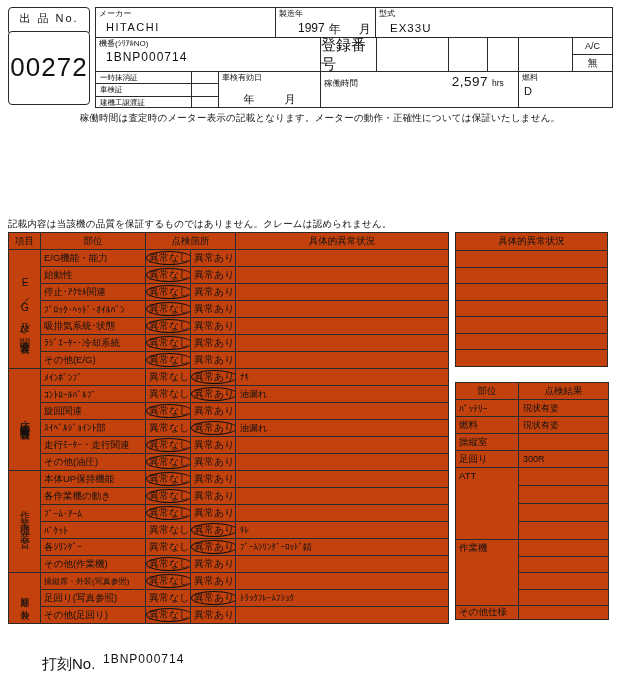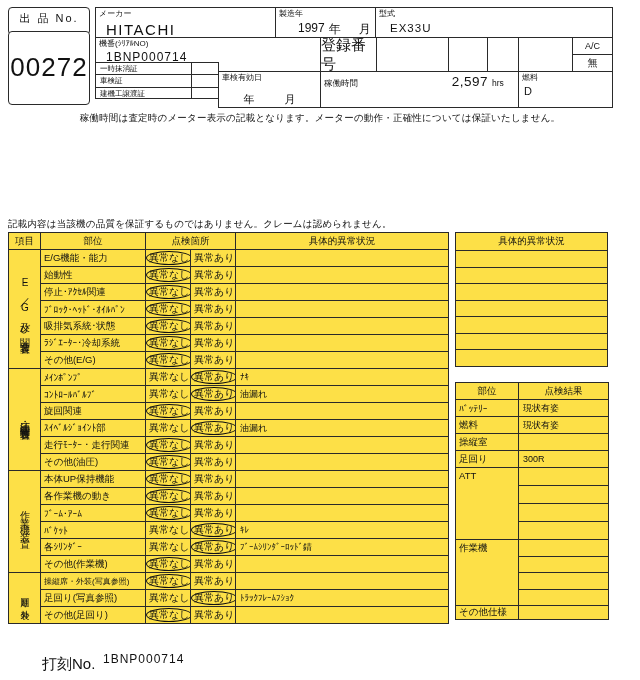--- a/index.html
+++ b/index.html
@@ -10,42 +10,42 @@
   }
   .abs { position:absolute; box-sizing:border-box; }
   .rounded { border-radius:4px; }
   .tinylbl { display:block; font-size:8px; line-height:10px; padding:1px 0 0 3px; }
   .center { text-align:center; }
 
   
   .hcell { position:absolute; box-sizing:border-box; border:1px solid #2a2a2a; background:#fff; overflow:hidden; }
   .exhibit-label { font-size:11px; line-height:20px; text-align:center; letter-spacing:2px; }
   .exhibit-value { font-size:26px; letter-spacing:1px; text-align:center; line-height:70px; }
-  .maker-val { font-size:15px; letter-spacing:1.5px; padding:2px 0 0 10px; }
+  .maker-val { font-size:11px; letter-spacing:1.5px; padding:2px 0 0 10px; }
   .year-row { display:flex; font-size:12px; padding:2px 0 0 22px; }
   .model-val { font-size:11.5px; letter-spacing:1px; padding:3px 0 0 14px; }
   .serial-val { font-size:12px; letter-spacing:1px; padding:1px 0 0 10px; }
   .reg-lbl { font-size:15px; display:flex; align-items:center; justify-content:center; height:100%; }
   .ac-top { font-size:9px; text-align:center; line-height:16px; border-bottom:1px solid #2a2a2a; height:17px; box-sizing:border-box; }
   .ac-bot { font-size:10px; text-align:center; line-height:16px; }
   .certrow { display:flex; border-bottom:1px solid #2a2a2a; height:12.33px; box-sizing:border-box; }
   .certrow:last-child { border-bottom:none; }
   .certrow .c-lbl { flex:0 0 95px; font-size:7.5px; line-height:11px; padding-left:4px; box-sizing:border-box; }
   .certrow .c-val { flex:1; border-left:1px solid #2a2a2a; }
   .shaken-val { display:flex; justify-content:center; gap:30px; font-size:11px; margin-top:9px; }
   .meterrow { display:flex; align-items:baseline; height:18.5px; box-sizing:border-box; padding:2px 8px 0 3px; }
   .meterrow .m-lbl { font-size:8.5px; }
   .meterrow .m-val { margin-left:auto; font-size:13.5px; letter-spacing:0.5px; }
   .meterrow .m-unit { font-size:8.5px; margin-left:4px; width:18px; text-align:left; }
   .fuel-val { font-size:11px; padding:2px 0 0 5px; }
 
   .note { font-size:9.5px; letter-spacing:0.2px; }
 
   
-  table { border-collapse:collapse; table-layout:fixed; background:#fde047; }
+  table { border-collapse:collapse; table-layout:fixed; background:#c2410c; }
   td { border:1px solid #2a2a2a; padding:0; font-size:9.5px; overflow:hidden; white-space:nowrap; vertical-align:middle; }
   .main-table { width:440px; }
   .main-table td.hdr { height:15px; text-align:center; font-size:9.5px; }
   .main-table tr { height:17px; }
   .main-table td.part { padding-left:3px; font-size:9.5px; }
   .main-table td.opt { text-align:center; }
   .main-table td.rem { padding-left:4px; font-size:9px; }
   .optspan { display:inline-block; border:1.4px solid transparent; border-radius:50%; padding:0 2px; font-size:10px; line-height:12px; }
   .circled { border-color:#111; }
   td.grp { text-align:center; vertical-align:middle; }
@@ -109,21 +109,21 @@
 </div>
 <div class="hcell" style="left:376px; top:37px; width:73px; height:35px;"></div>
 <div class="hcell" style="left:448px; top:37px; width:40px; height:35px;"></div>
 <div class="hcell" style="left:487px; top:37px; width:32px; height:35px;"></div>
 <div class="hcell" style="left:518px; top:37px; width:55px; height:35px;"></div>
 <div class="hcell" style="left:572px; top:37px; width:41px; height:35px;">
   <div class="ac-top">A/C</div>
   <div class="ac-bot">無</div>
 </div>
 
-<div class="hcell" style="left:95px; top:62px; width:124px; height:37px;">
+<div class="hcell" style="left:95px; top:71px; width:124px; height:37px;">
   <div class="certrow">
     <span class="c-lbl">一時抹消証</span>
     <span class="c-val"></span>
   </div>
   <div class="certrow">
     <span class="c-lbl">車検証</span>
     <span class="c-val"></span>
   </div>
   <div class="certrow">
     <span class="c-lbl">建機工譲渡証</span>

